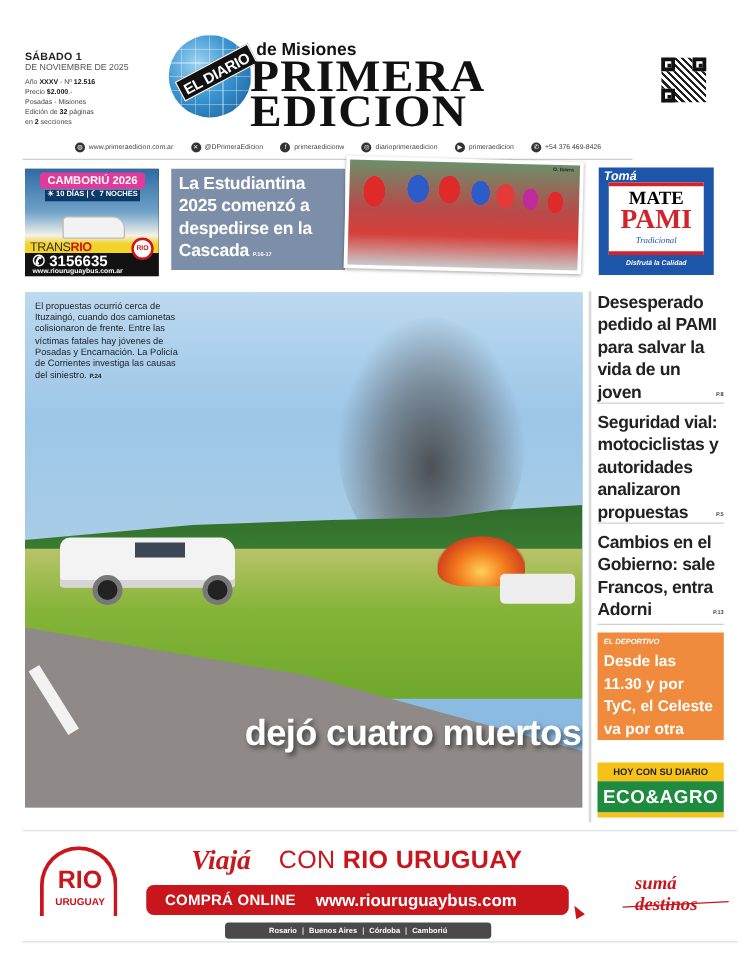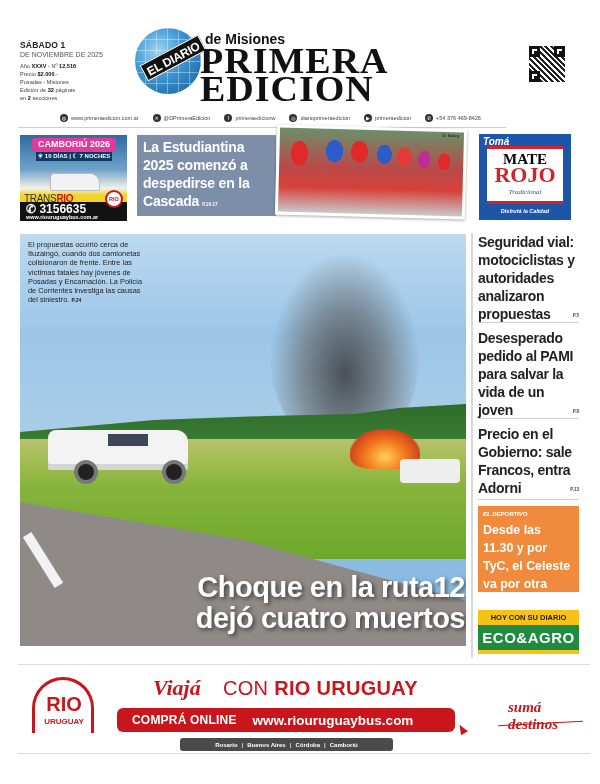--- a/index.html
+++ b/index.html
@@ -221,21 +221,21 @@
 <div class="photo-carnaval">
   <div class="img"></div>
   <div class="photo-credit">O. Ibarra</div>
 </div>
 
 <div class="ad-materojo">
   <div class="blue"></div>
   <div class="banner"></div>
   <div class="toma">Tomá</div>
   <div class="mate">MATE</div>
-  <div class="rojo">ROJO</div>
+  <div class="rojo">PAMI</div>
   <div class="trad">Tradicional</div>
   <div class="claim">Disfrutá la Calidad</div>
 </div>
 
 <div class="hero">
   <div class="sky"></div>
   <div class="smoke"></div>
   <div class="trees"></div>
   <div class="field"></div>
   <div class="road"></div>
@@ -245,36 +245,35 @@
       <div class="win"></div>
       <div class="w1"></div>
       <div class="w2"></div>
   </div>
   <div class="fire"></div>
   <div class="car2"></div>
   <div class="caption">
     <span>El propuestas ocurrió cerca de Ituzaingó, cuando dos camionetas colisionaron de frente. Entre las víctimas fatales hay jóvenes de Posadas y Encarnación. La Policía de Corrientes investiga las causas del siniestro.</span> <span class="page">P.24</span>
   </div>
   <div class="headline">
-    <div>Choque en la ruta12</div>
     <div>dejó cuatro muertos</div>
   </div>
 </div>
 
 <aside class="col-right">
+  <div class="news news-2">
+    <span class="headline">Desesperado pedido al PAMI para salvar la vida de un joven</span>
+    <span class="page">P.8</span>
+  </div>
   <div class="news news-1">
     <span class="headline">Seguridad vial: motociclistas y autoridades analizaron propuestas</span>
     <span class="page">P.5</span>
   </div>
-  <div class="news news-2">
-    <span class="headline">Desesperado pedido al PAMI para salvar la vida de un joven</span>
-    <span class="page">P.8</span>
-  </div>
   <div class="news news-3">
-    <span class="headline">Precio en el Gobierno: sale Francos, entra Adorni</span>
+    <span class="headline">Cambios en el Gobierno: sale Francos, entra Adorni</span>
     <span class="page">P.13</span>
   </div>
   <div class="deportivo">
     <div class="kicker">EL DEPORTIVO</div>
     <span class="headline">Desde las 11.30 y por TyC, el Celeste va por otra victoria</span>
     <span class="page">P.18</span>
   </div>
   <div class="ecoagro">
     <div class="top">HOY CON SU DIARIO</div>
     <div class="bottom">ECO&amp;AGRO</div>

